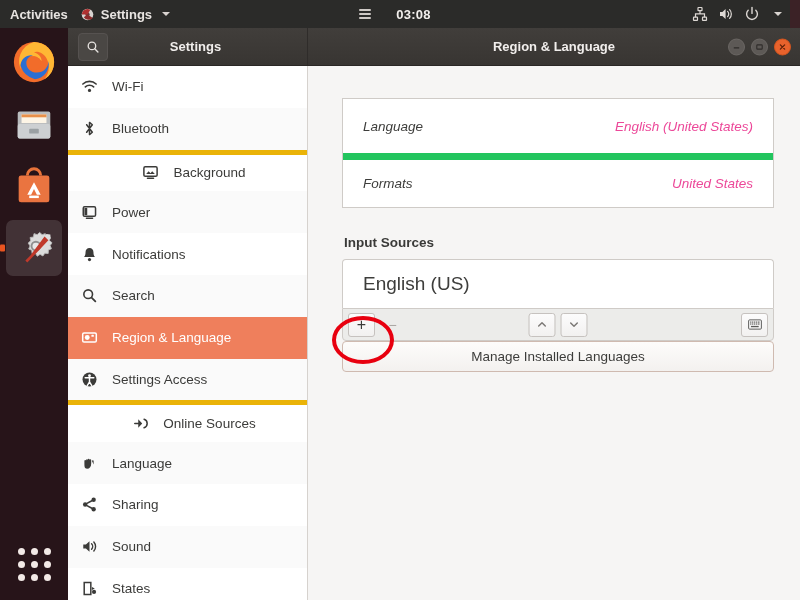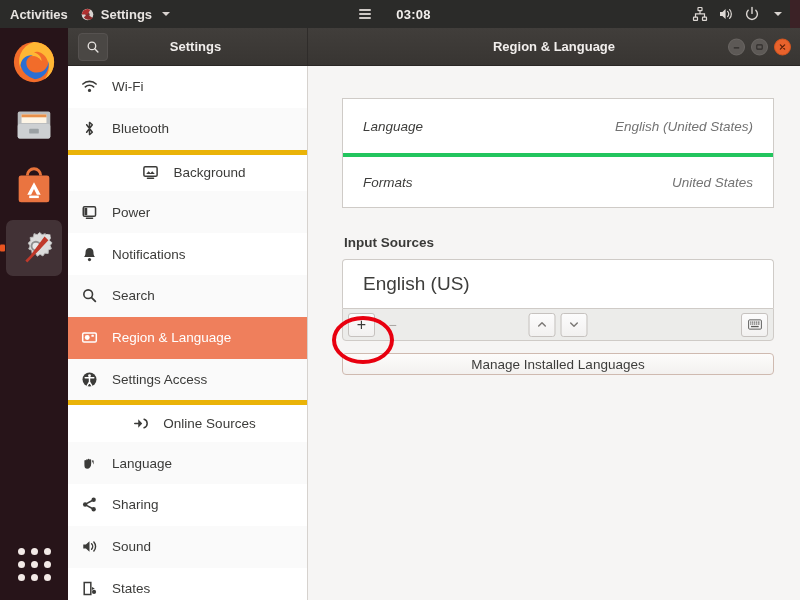--- a/index.html
+++ b/index.html
@@ -135,22 +135,22 @@
   }
   .card {
     background: #ffffff; border: 1px solid #cfcbc7; border-radius: 0;
     overflow: hidden;
     font-style: italic;
   }
   .card-row {
     height: 54px; display: flex; align-items: center; justify-content: space-between;
     padding: 0 20px; font-size: 13.5px; color: #3d3d3b;
   }
-  .card-row + .card-row { border-top: 4px solid #22c55e; }
-  .row-value { color: #737373; }
+  .card-row + .card-row { border-top: 7px solid #22c55e; }
+  .row-value { color: #ec4899; }
 
   .section-title {
     margin: 27px 0 9px 2px; font-size: 13.5px; font-weight: bold; color: #3a3a38;
   }
   #src-card {
     background: #ffffff; border: 1px solid #cfcbc7; border-radius: 4px 4px 0 0;
     border-bottom: none;
   }
   .src-row { height: 48px; display: flex; align-items: center; padding: 0 20px; font-size: 19px; color: #3d3d3b; }
   #src-toolbar {
@@ -165,21 +165,21 @@
     display: flex; align-items: center; justify-content: center;
     color: #5a5a58; font-size: 14px;
   }
   .tbtn.flat { border-color: transparent; background: transparent; color: #a8a5a2; }
   .tbtn.plus { font-size: 16px; color: #3b3b39; }
   #tb-center-group { position: absolute; left: 50%; transform: translateX(-50%); display: flex; gap: 5px; }
   #kb-btn { position: absolute; right: 5px; }
   .chev { width: 11px; height: 11px; display: block; }
 
   #manage-btn {
-    margin-top: 12px; height: 22px; width: 100%;
+    margin-top: 0; height: 31px; width: 100%;
     border: 1px solid #cfbab0; border-radius: 4px;
     background: linear-gradient(#fdfcfb, #f3f1ef);
     display: flex; align-items: center; justify-content: center;
     font-size: 13.5px; color: #3d3d3b;
   }
 
   
   #annotation {
     position: absolute; left: 332px; top: 316px;
     width: 62px; height: 48px;

